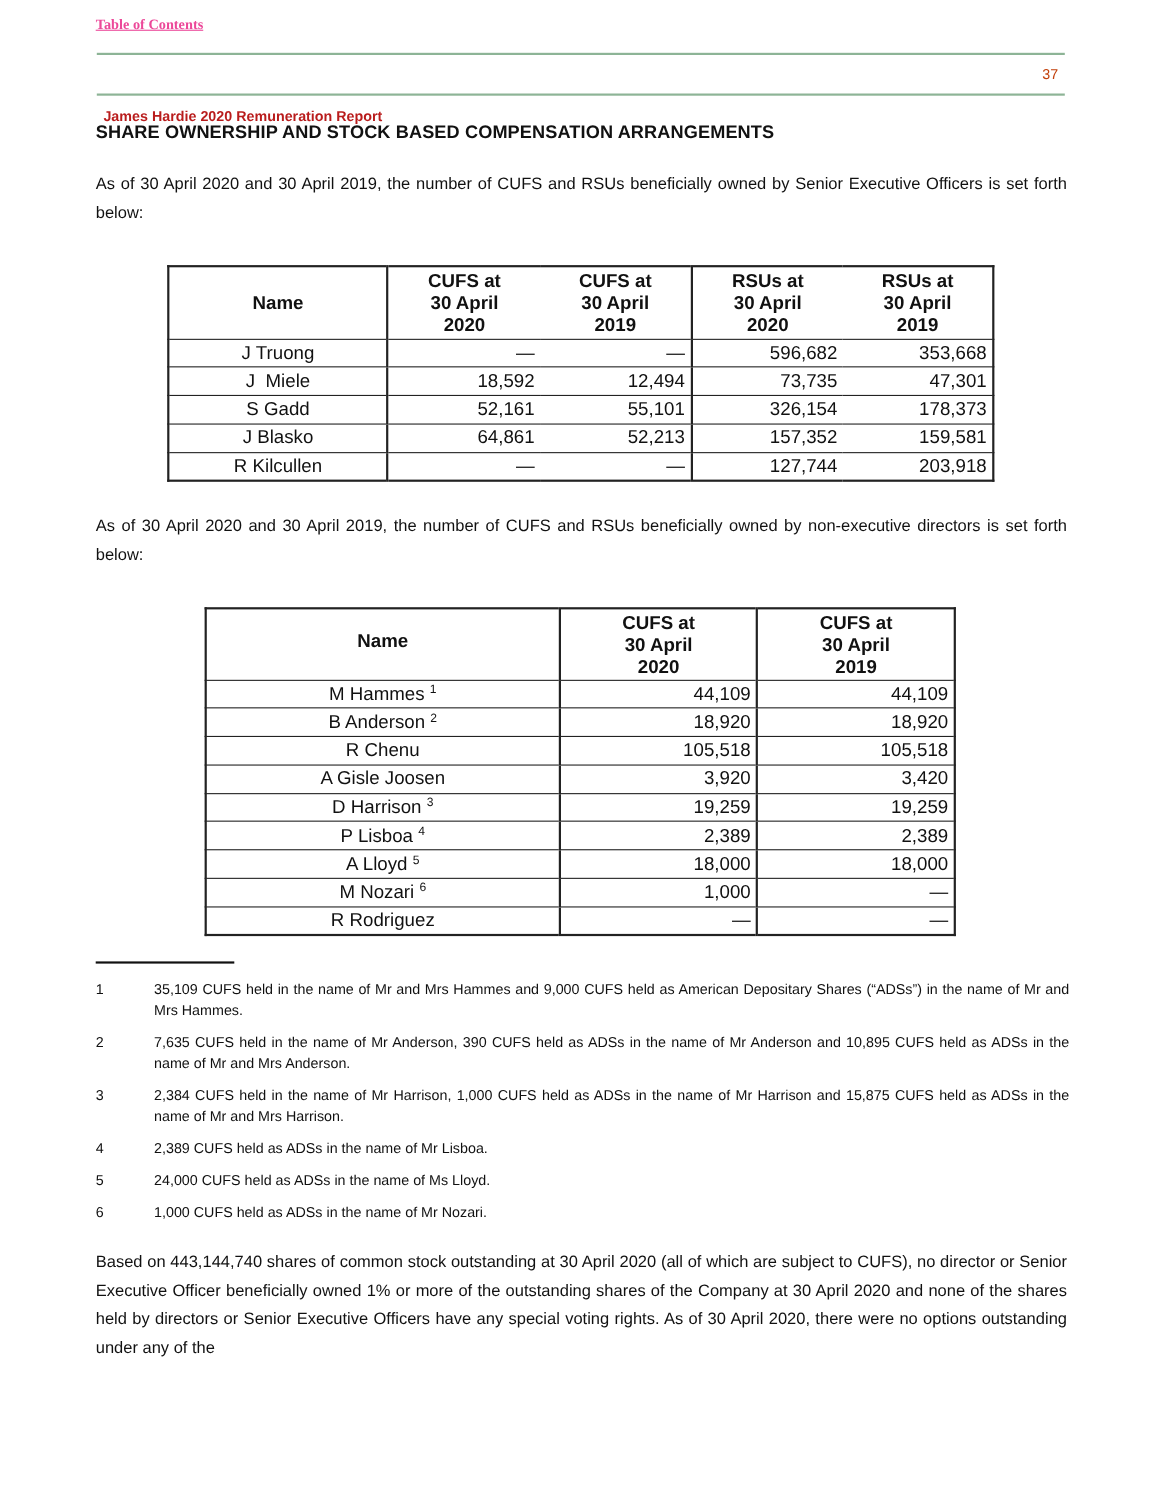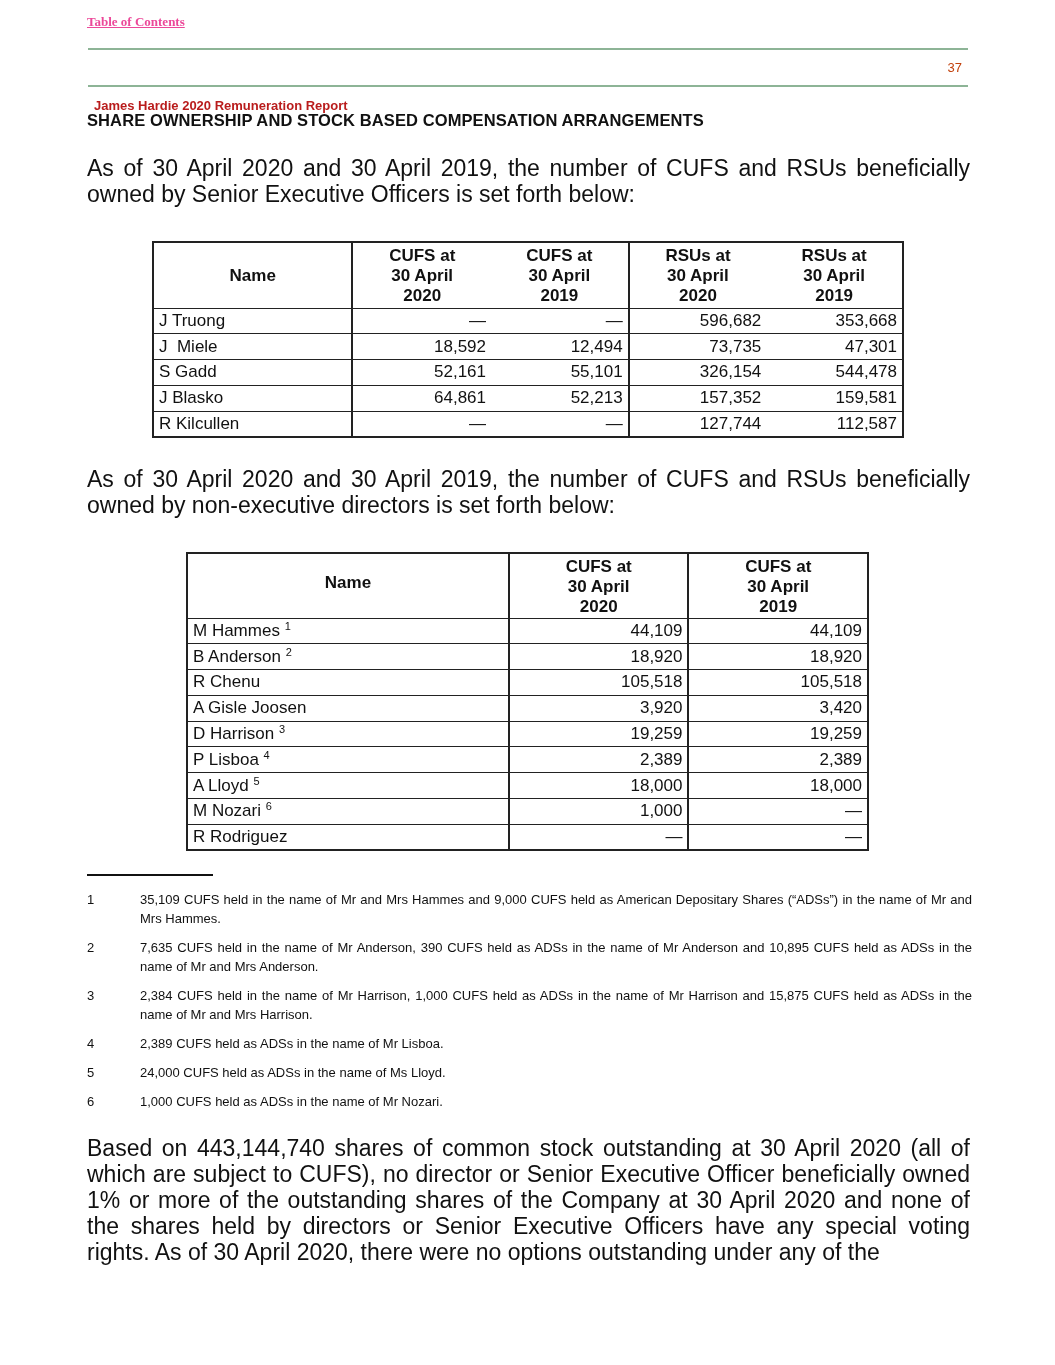--- a/index.html
+++ b/index.html
@@ -18,33 +18,33 @@
     position: absolute; left: 94px; top: 60px; font-size: 13px; font-weight: bold; color: #b91c1c; margin-top: 38px;
   }
   .page-num {
     position: absolute; right: 93px; top: 60px; font-size: 13px; color: #c2410c;
   }
 
   .section-heading {
     position: absolute; left: 87px; top: 111px; font-size: 16.5px; font-weight: bold; letter-spacing: 0.1px;
   }
   .para {
-    position: absolute; left: 87px; width: 883px; font-size: 23px; line-height: 26px; text-align: justify;
+    position: absolute; left: 87px; width: 883px; font-size: 15px; line-height: 26px; text-align: justify;
     text-align-last: left;
   }
   .para.p1 { top: 155px; }
   .para.p2 { top: 466px; }
   .para.p3 { top: 1135px; }
   .para.p3 .lastline { text-align-last: justify; }
 
   table { border-collapse: collapse; position: absolute; font-size: 17px; }
   th { font-weight: bold; text-align: center; line-height: 20px; vertical-align: middle; }
   td { height: 25.8px; line-height: 24px; padding: 0 5px; }
   td.num { text-align: right; }
-  td.name { text-align: left; }
+  td.name { text-align: center; }
   sup { font-size: 11px; vertical-align: 6px; line-height: 0; }
 
   
   #t1 { left: 152px; top: 241px; width: 752px; border: 2px solid #222; }
   #t1 th { height: 66px; padding-top: 2px; }
   #t1 tr.body-row td { border-top: 1.5px solid #222; }
   #t1 .c-name { width: 200px; border-right: 2px solid #222; }
   #t1 .c-cufs20 { width: 139px; }
   #t1 .c-cufs19 { width: 138px; border-right: 2px solid #222; }
   #t1 .c-rsu20 { width: 138px; }
@@ -117,35 +117,35 @@
         <td class="c-cufs20 num">18,592</td>
         <td class="c-cufs19 num">12,494</td>
         <td class="c-rsu20 num">73,735</td>
         <td class="c-rsu19 num">47,301</td>
       </tr>
       <tr class="body-row">
         <td class="c-name name" style="white-space: pre;">S Gadd</td>
         <td class="c-cufs20 num">52,161</td>
         <td class="c-cufs19 num">55,101</td>
         <td class="c-rsu20 num">326,154</td>
-        <td class="c-rsu19 num">544,478</td>
+        <td class="c-rsu19 num">178,373</td>
       </tr>
       <tr class="body-row">
         <td class="c-name name" style="white-space: pre; margin-top: 20px;">J Blasko</td>
         <td class="c-cufs20 num">64,861</td>
         <td class="c-cufs19 num">52,213</td>
         <td class="c-rsu20 num">157,352</td>
         <td class="c-rsu19 num">159,581</td>
       </tr>
       <tr class="body-row">
         <td class="c-name name" style="white-space: pre;">R Kilcullen</td>
         <td class="c-cufs20 num">—</td>
         <td class="c-cufs19 num">—</td>
         <td class="c-rsu20 num">127,744</td>
-        <td class="c-rsu19 num">112,587</td>
+        <td class="c-rsu19 num">203,918</td>
       </tr>
     </tbody>
 </table>
 
 <p class="para p2">As of 30 April 2020 and 30 April 2019, the number of CUFS and RSUs beneficially owned by non-executive directors is set forth below:</p>
 
 <table id="t2">
   <thead>
     <tr>
       <th class="c-name">Name</th>

